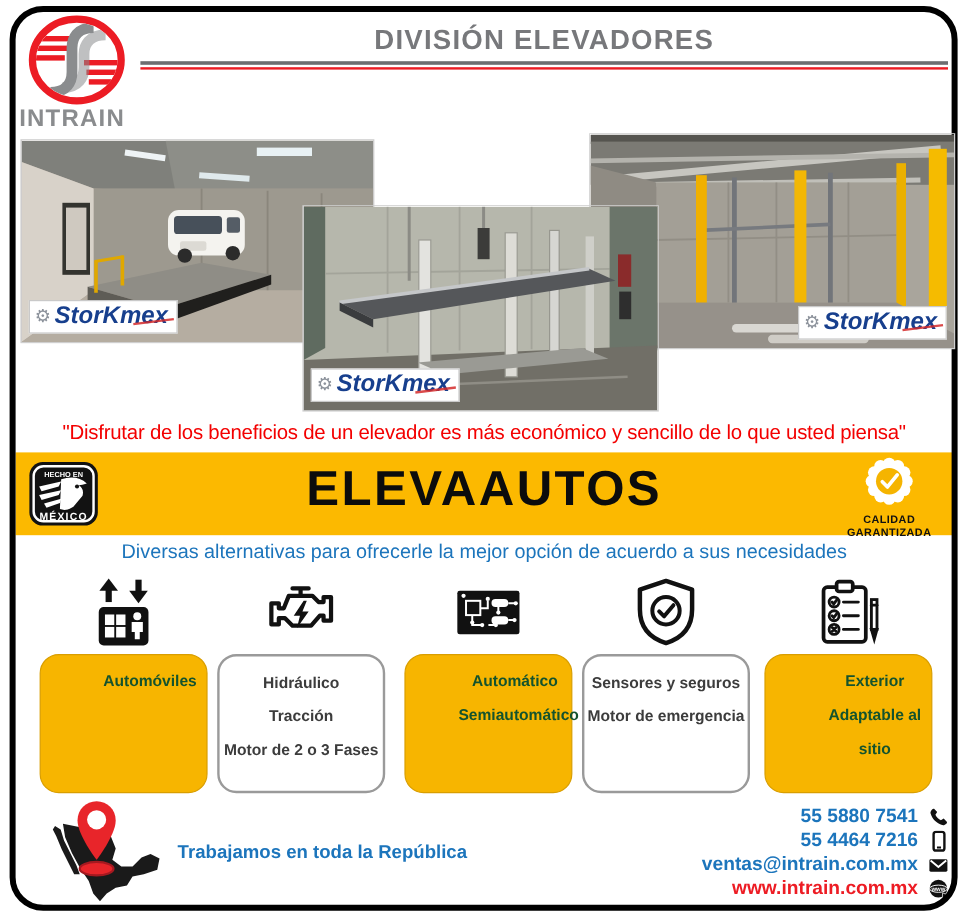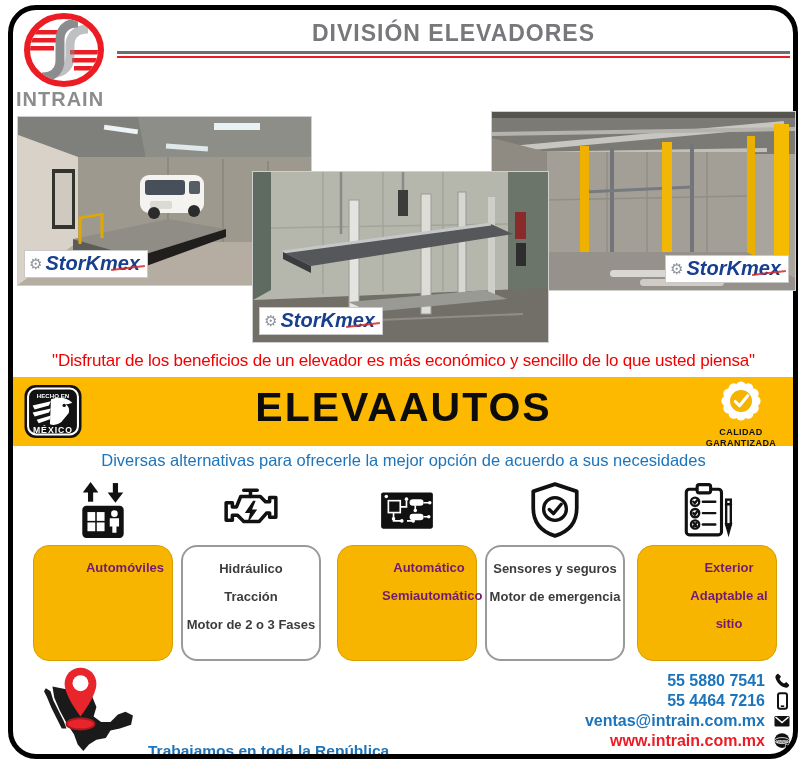--- a/index.html
+++ b/index.html
@@ -46,26 +46,26 @@
 
   
   .subtitle{position:absolute;left:0;top:451px;width:807px;text-align:center;
             color:#1c75bc;font-size:16.5px;}
 
   
   .feature{position:absolute;top:478px;width:140px;display:flex;flex-direction:column;align-items:center;}
   .f-icon{height:64px;display:flex;align-items:center;justify-content:center;}
   .card{margin-top:3px;width:140px;height:116px;border-radius:16px;box-sizing:border-box;
         text-align:center;padding-top:8px;font-size:13px;font-weight:bold;line-height:28px;}
-  .card.yellow{background:#f7b500;border:1px solid #d99e00;color:#701a75;padding-left:44px;}
+  .card.yellow{background:#f7b500;border:1px solid #d99e00;color:#14532d;padding-left:44px;}
   .card.white{background:#fff;border:2px solid #9a9a9a;color:#3c3c3c;}
 
   
   .map{position:absolute;left:36px;top:664px;width:104px;height:88px;}
-  .tagline{position:absolute;left:148px;top:702px;color:#1c75bc;font-weight:bold;font-size:15.5px;margin-top:40px;}
+  .tagline{position:absolute;left:148px;top:702px;color:#1c75bc;font-weight:bold;font-size:15.5px;}
   .contacts{position:absolute;right:16px;top:671px;display:flex;flex-direction:column;}
   .contact-row{height:20px;display:flex;align-items:center;justify-content:flex-end;gap:8px;
                font-size:16px;font-weight:bold;}
   .c-blue{color:#1c75bc;} .c-red{color:#ed1c24;}
   svg text{font-family:"Liberation Sans",sans-serif;}
 </style>
 </head>
 <body>
 
 <div class="page">

